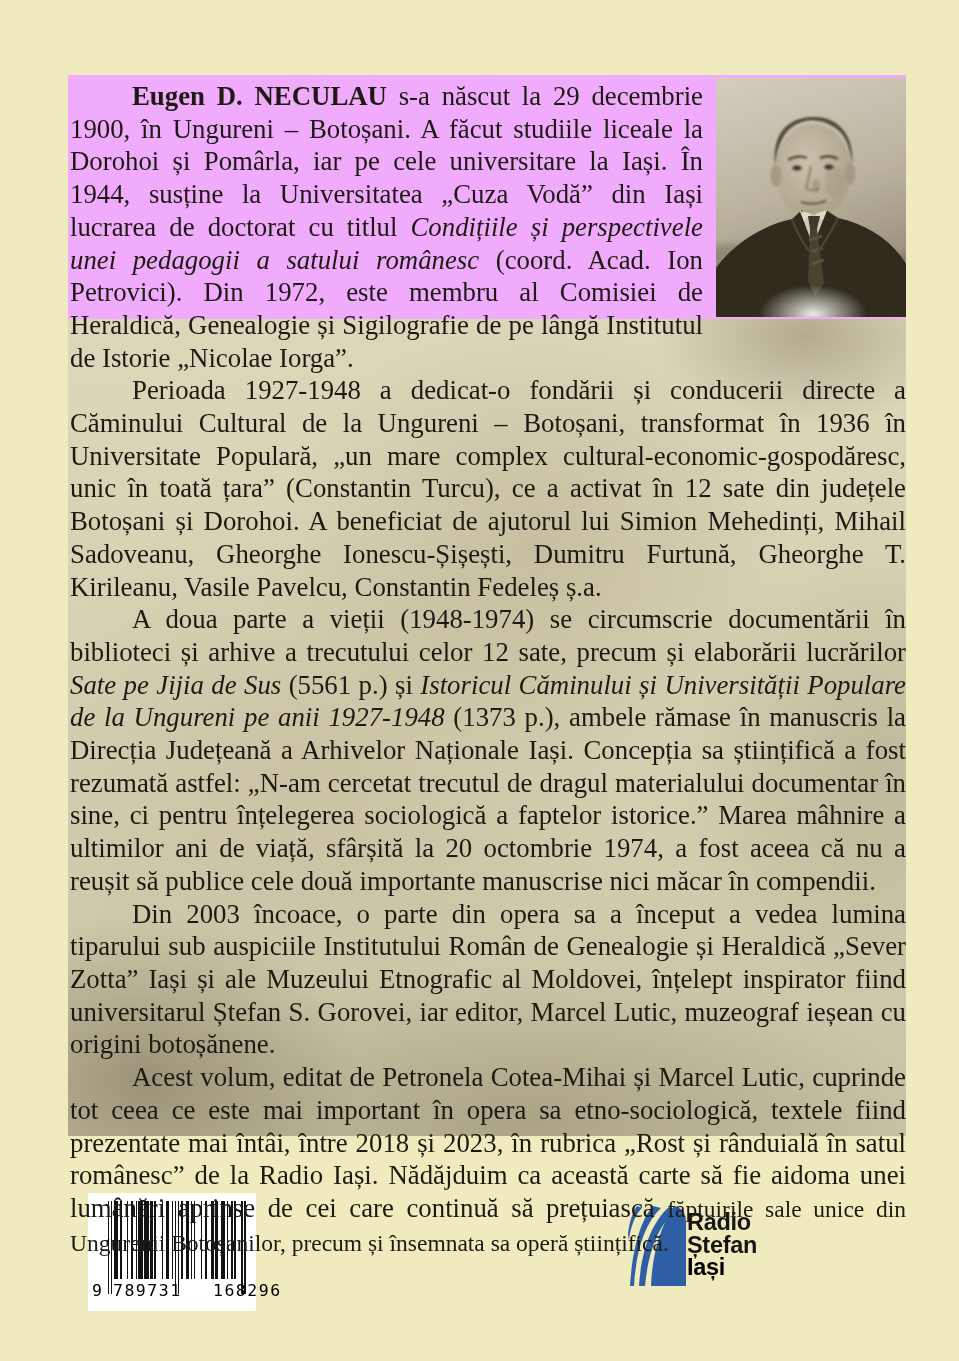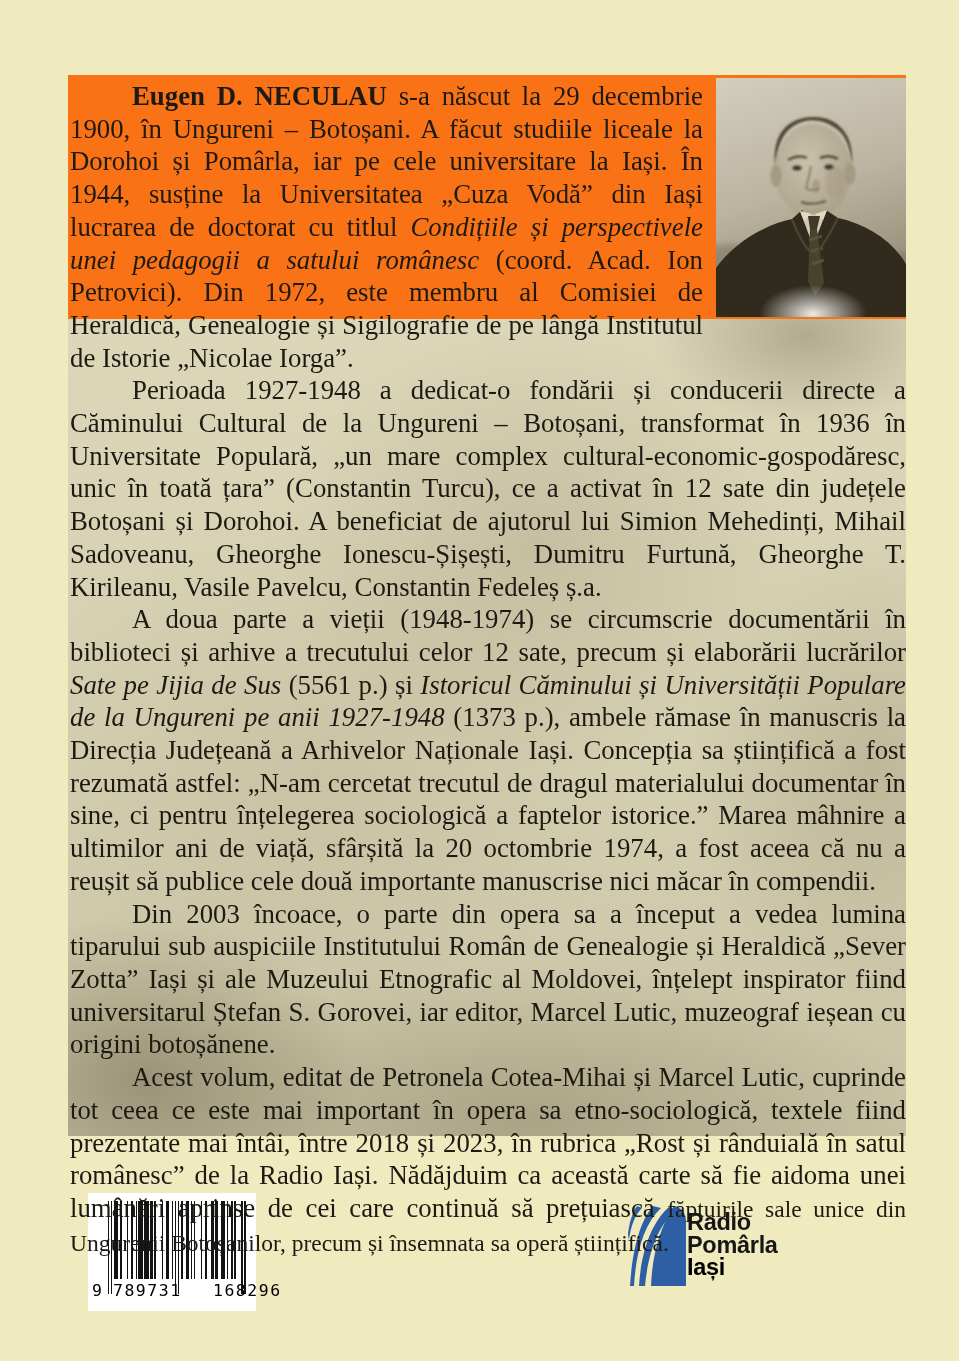--- a/index.html
+++ b/index.html
@@ -1,20 +1,20 @@
 <!DOCTYPE html>
 <html lang="ro"><head>
 <meta charset="utf-8">
 <style>
   html,body{margin:0;padding:0;}
   body{background:#efeabd;font-family:"Liberation Serif","DejaVu Serif",serif;}
   .page{position:relative;width:959px;height:1361px;background:#f0ebbf;overflow:hidden;}
 
   
-  .content{position:absolute;left:68px;top:75px;width:838px;height:1061px;background:#f97316;}
+  .content{position:absolute;left:68px;top:75px;width:838px;height:1061px;background:#f0abfc;}
   .watermark{position:absolute;left:0;right:0;top:244px;bottom:0;
     background:
       radial-gradient(220px 130px at 88% 2%, rgba(118,110,86,0.42), rgba(118,110,86,0) 70%),
       radial-gradient(360px 320px at 56% 28%, rgba(158,150,118,0.34), rgba(158,150,118,0) 72%),
       radial-gradient(440px 380px at 30% 55%, rgba(168,160,128,0.26), rgba(168,160,128,0) 70%),
       radial-gradient(300px 230px at 9% 93%, rgba(106,98,72,0.50), rgba(106,98,72,0) 72%),
       radial-gradient(540px 210px at 55% 98%, rgba(126,118,90,0.42), rgba(126,118,90,0) 75%),
       radial-gradient(270px 330px at 96% 55%, rgba(146,138,108,0.34), rgba(146,138,108,0) 70%),
       linear-gradient(180deg,#ddd7ba 0%,#d5cfb1 55%,#c9c3a5 100%);
   }
@@ -161,18 +161,18 @@
     <svg viewBox="0 0 58 80" width="58" height="80" xmlns="http://www.w3.org/2000/svg">
       <g fill="#2e5fa5">
         <path d="M1 34 C3 18 8 8 14 2 L9 0 C4 7 1 18 0 28 Z"></path>
         <path d="M6 80 C8 46 16 18 33 2 L25 0 C11 16 4 48 2 80 Z"></path>
         <path d="M17 80 C20 48 30 18 49 4 L41 1 C22 18 13 48 11 80 Z"></path>
         <path d="M23 80 L58 80 L58 15 C58 4 49 0 46 0 C31 22 24 52 23 80 Z"></path>
       </g>
     </svg>
     <div class="logo-text">
       <div>Radio</div>
-      <div>Pomârla</div>
+      <div>Ștefan</div>
       <div class="lt-accent">Iași</div>
     </div>
   </div>
 
 </div>
 
 </body></html>

